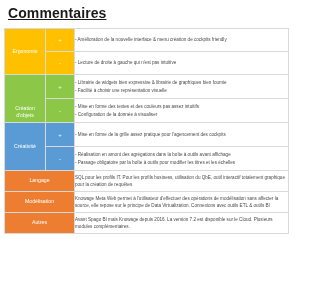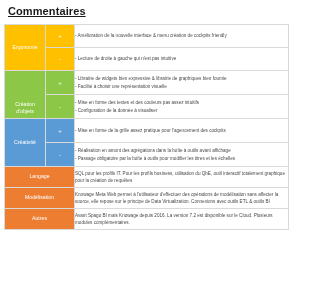--- a/index.html
+++ b/index.html
@@ -12,21 +12,21 @@
     overflow: hidden;
   }
   #page {
     position: relative;
     width: 295px;
     height: 300px;
     background: #ffffff;
     box-sizing: border-box;
   }
   .page-title {
-    font-size: 11px;
+    font-size: 14px;
     font-weight: bold;
     color: #1a1a1a;
     text-decoration: underline;
     padding: 5px 0 0 8px;
     letter-spacing: .1px;
   }
   table.matrix {
     border-collapse: collapse;
     table-layout: fixed;
     width: 284px;

